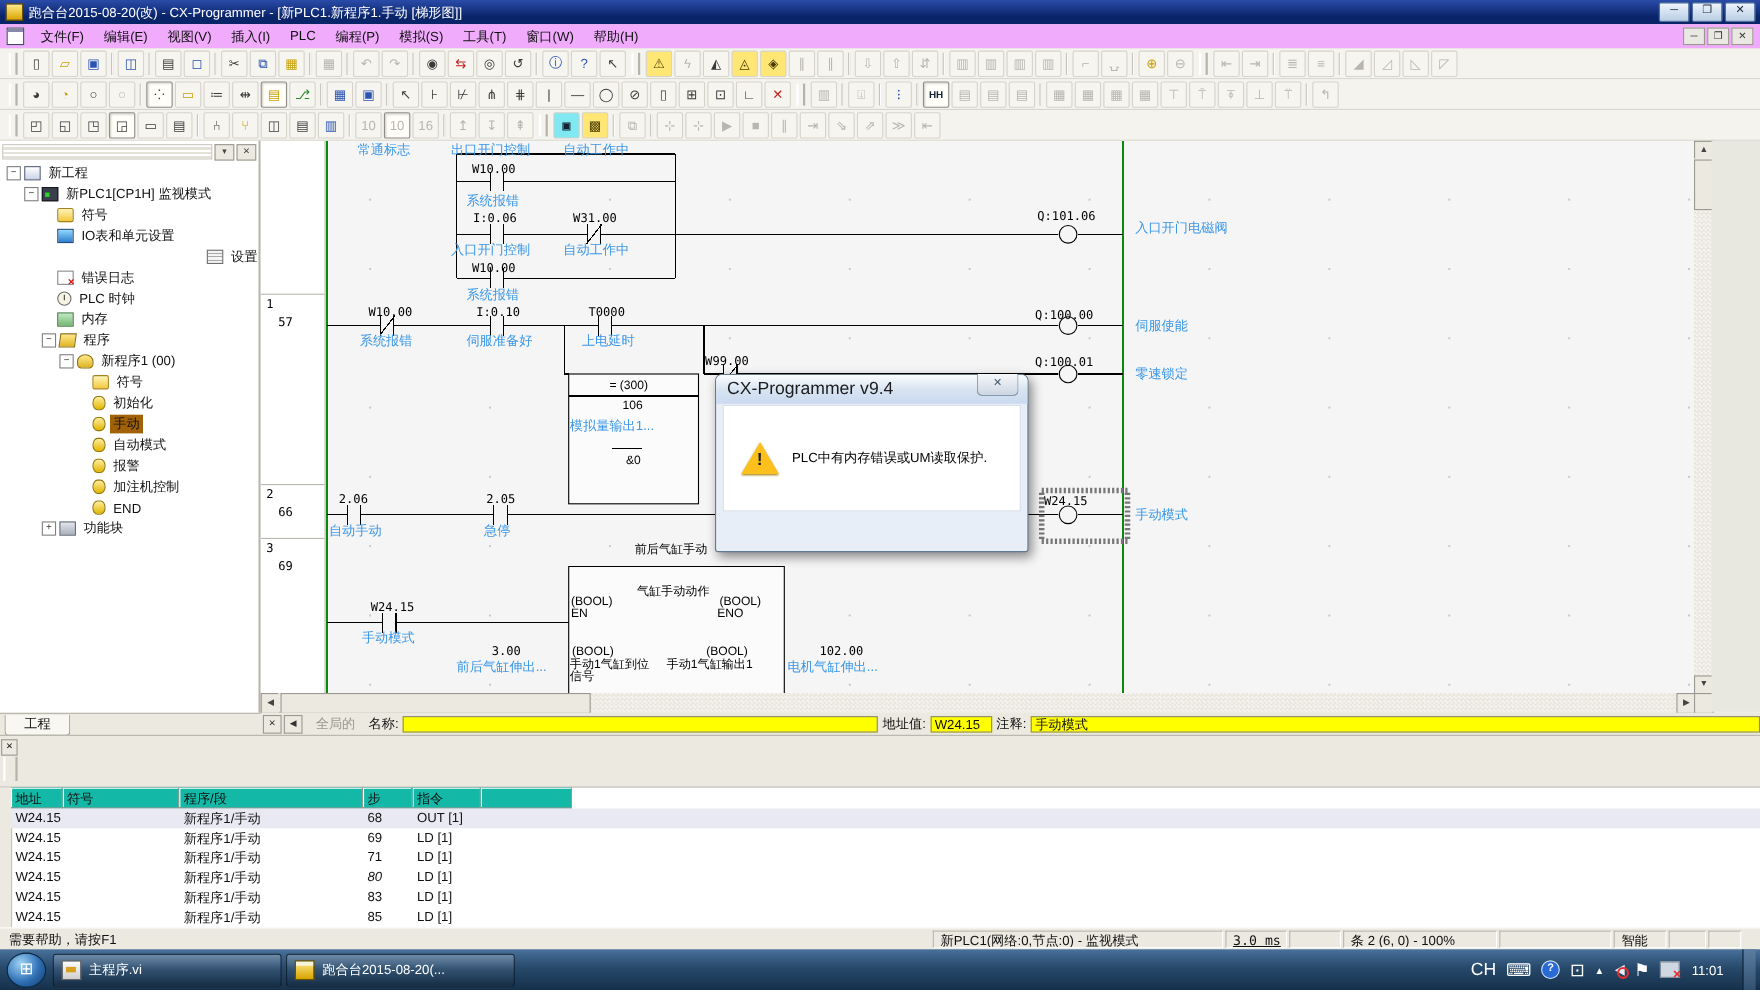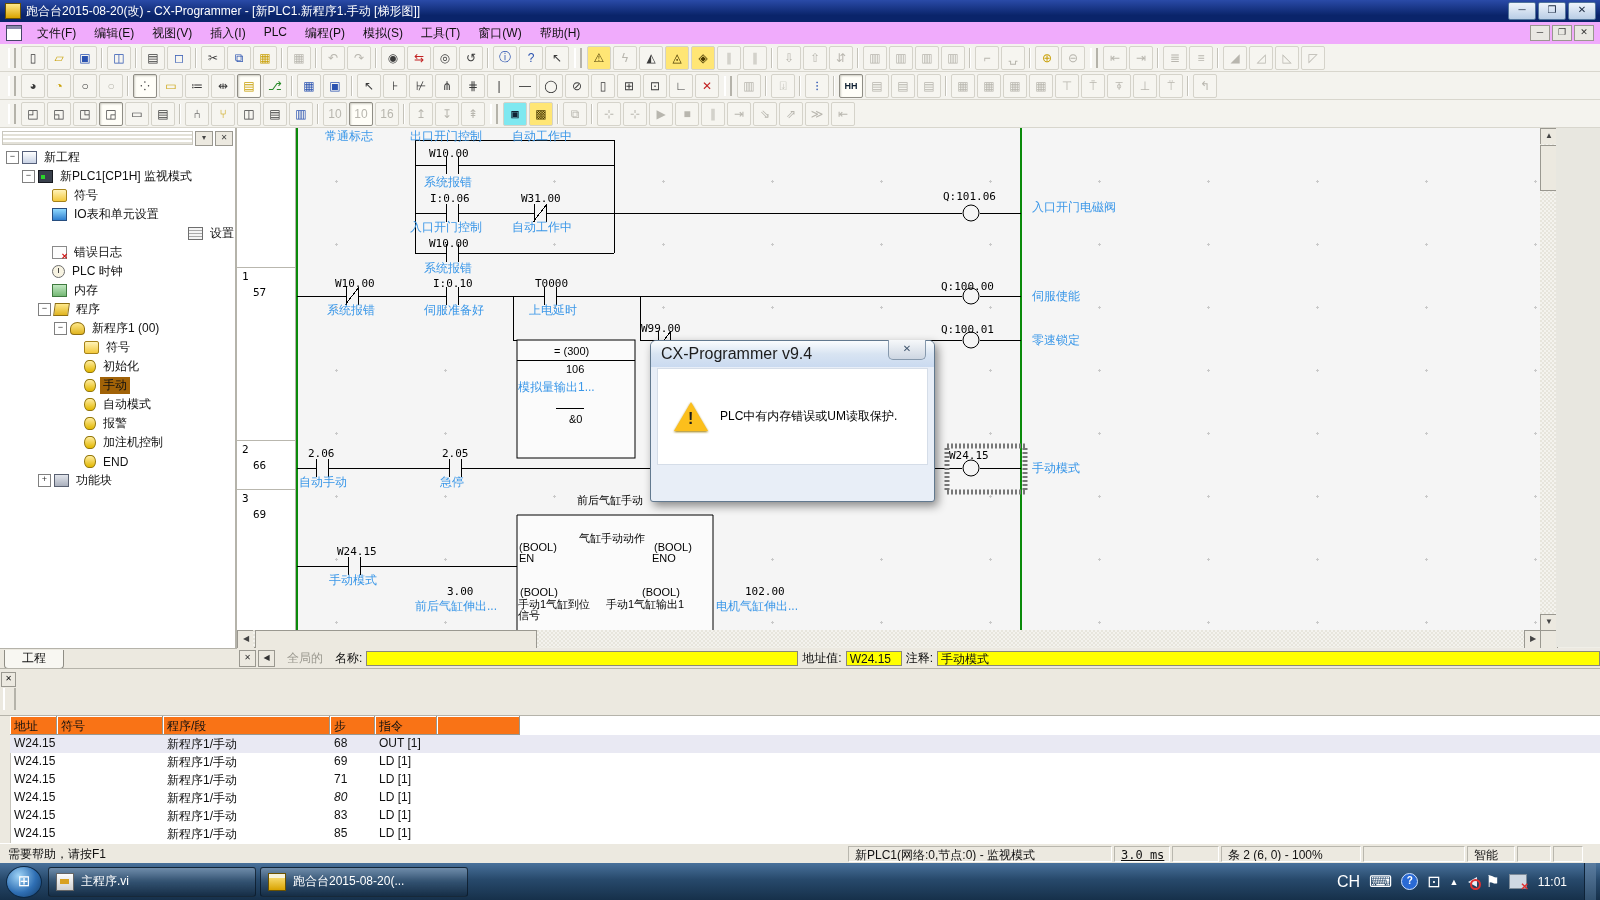--- a/index.html
+++ b/index.html
@@ -113,21 +113,21 @@
   #wb-name{width:432px;}#wb-addr{width:56px;}#wb-comment{flex:1;margin-right:0;}
   
   #addrpanel{position:absolute;left:0;top:668px;width:1600px;height:47px;background:#ece9e0;border-top:1px solid #b5b3aa;}
   #ap-close{position:absolute;left:1px;top:3px;width:13px;height:13px;border:1px solid #9a9890;background:#ece9e0;
             font-size:8px;line-height:11px;text-align:center;}
   #ap-grip{position:absolute;left:3px;top:19px;width:9px;height:22px;border-left:2px solid #fff;border-right:2px solid #b5b3aa;}
   
   #xref{position:absolute;left:0;top:715px;width:1600px;height:128px;background:#fff;border-top:1px solid #b5b3aa;}
   #xref-grip{position:absolute;left:0;top:0;width:10px;height:128px;background:#ece9e0;border-right:1px solid #c5c3ba;}
   #xref-header{position:absolute;left:10px;top:0;width:1590px;height:19px;display:flex;}
-  .xh{background:#f97316;border-right:1px solid #9a9890;border-bottom:1px solid #9a9890;
+  .xh{background:#14b8a6;border-right:1px solid #9a9890;border-bottom:1px solid #9a9890;
       box-shadow:1px 1px 0 #fff inset;box-sizing:border-box;padding:2px 4px;font-size:12px;}
   #xref-rows{position:absolute;left:10px;top:19px;width:1590px;}
   .xrow{height:18px;display:flex;font-size:12px;}
   .xrow.hl{background:#e9e9f3;}
   .xc{padding:1px 4px;box-sizing:border-box;overflow:hidden;white-space:nowrap;}
   
   #statusbar{position:absolute;left:0;top:843px;width:1600px;height:20px;background:#ece9e0;border-top:1px solid #fff;
              display:flex;align-items:center;font-size:12px;}
   .st-cell{height:16px;line-height:16px;border:1px solid #b9b7ae;border-right-color:#fff;border-bottom-color:#fff;
            margin-right:2px;padding:0 6px;box-sizing:border-box;overflow:hidden;white-space:nowrap;}

